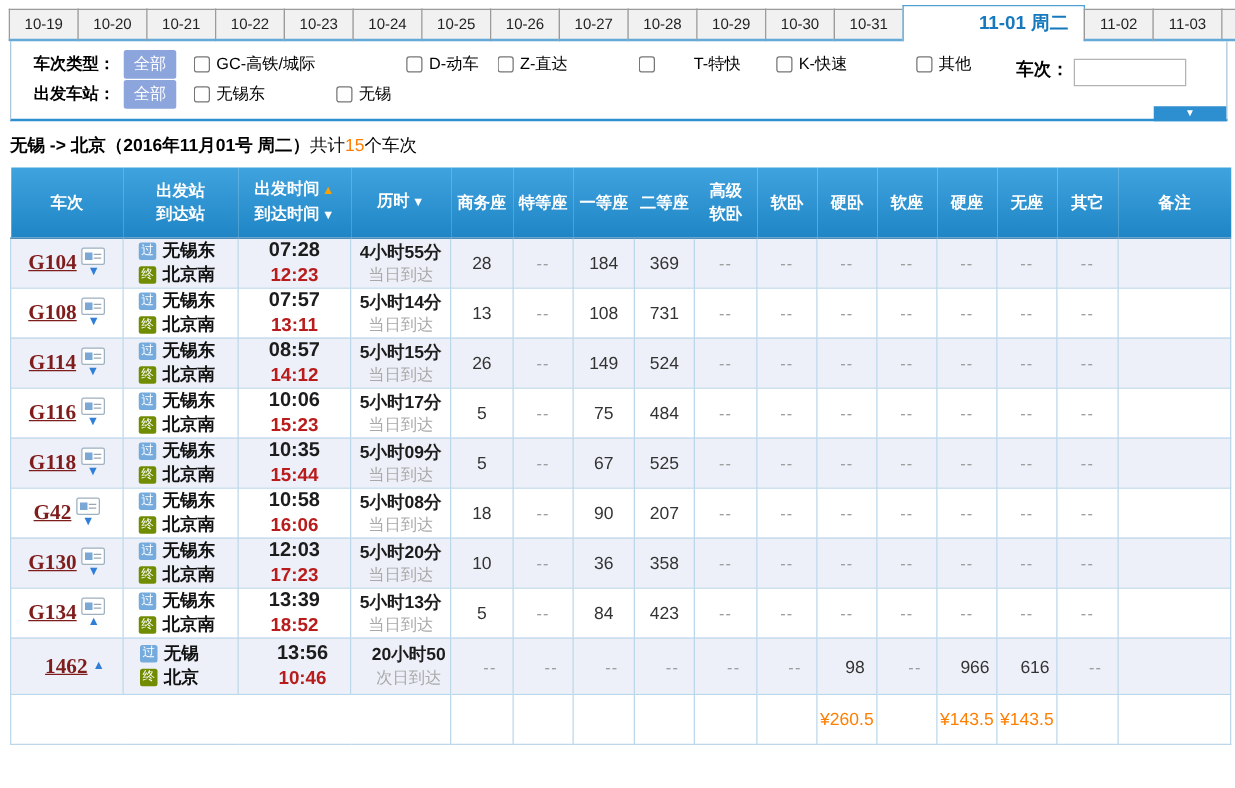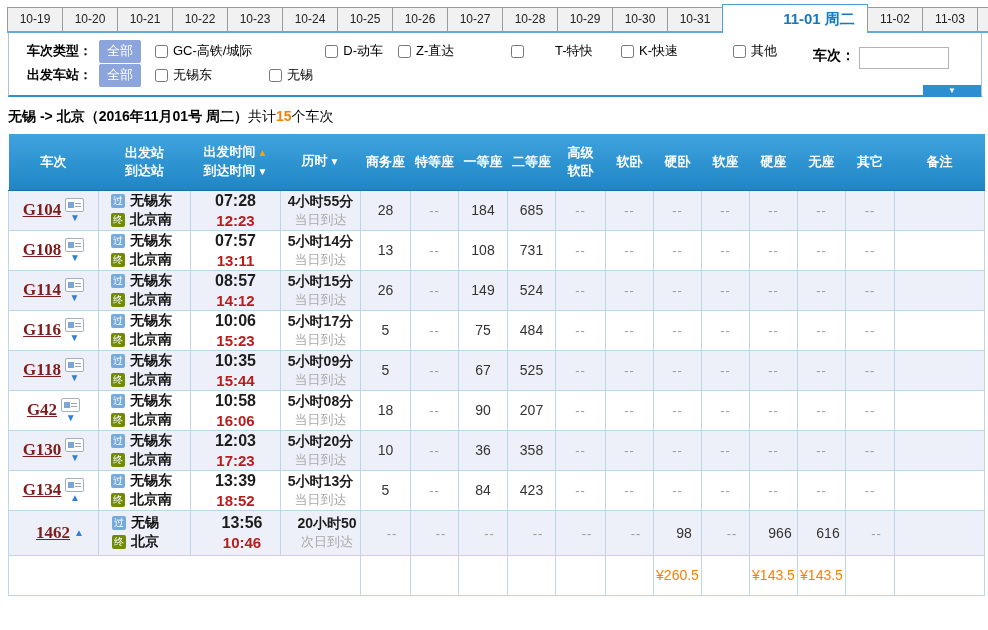--- a/index.html
+++ b/index.html
@@ -36,21 +36,21 @@
   .trainno-wrap .flabel2 { font-weight:bold; font-size:14px; margin-right:4px; }
   .trainno-wrap input { width:90px; height:22px; border:1px solid #b3b3b3; outline:none;
     font-size:13px; padding:0 4px; }
   .collapse-btn { position:absolute; right:0; bottom:-2px; width:58px; height:12px;
     background:#2e8fd0; color:#fff; font-size:8px; line-height:12px; text-align:center;
     cursor:pointer; }
 
   
   .summary { margin:11px 0 8px 8px; font-size:14px; color:#000; }
   .summary b { font-weight:bold; }
-  .summary .cnt { color:#ff7e00; font-weight:bold;margin-top:46px; }
+  .summary .cnt { color:#ff7e00; font-weight:normal;margin-top:46px; }
 
   
   table { border-collapse:collapse; table-layout:fixed; margin-left:8px; width:976px; }
   thead th { background:linear-gradient(#3fa3de,#1f85c5); color:#fff; font-size:13px;
     font-weight:bold; height:56px; vertical-align:middle; text-align:center; padding:0;
     border-bottom:1px solid #176fa9; }
   thead th div.hl { line-height:18px; white-space:nowrap; }
   .sort-asc { color:#ffa200; font-size:10px; margin-left:2px; }
   .sort-desc { color:#fff; font-size:10px; margin-left:2px; }
   tbody td { border:1px solid #bdd7ea; font-size:14px; color:#333; text-align:center;
@@ -273,21 +273,21 @@
           <div class="dep">07:28</div>
           <div class="arr">12:23</div>
         </td>
         <td>
           <div class="dur">4小时55分</div>
           <div class="day">当日到达</div>
         </td>
         <td><span>28</span></td>
         <td><span class="dash">--</span></td>
         <td><span>184</span></td>
-        <td><span>685</span></td>
+        <td><span>369</span></td>
         <td><span class="dash">--</span></td>
         <td><span class="dash">--</span></td>
         <td><span class="dash">--</span></td>
         <td><span class="dash">--</span></td>
         <td><span class="dash">--</span></td>
         <td><span class="dash">--</span></td>
         <td><span class="dash">--</span></td>
         <td></td>
       </tr>
       <tr class="trow">

